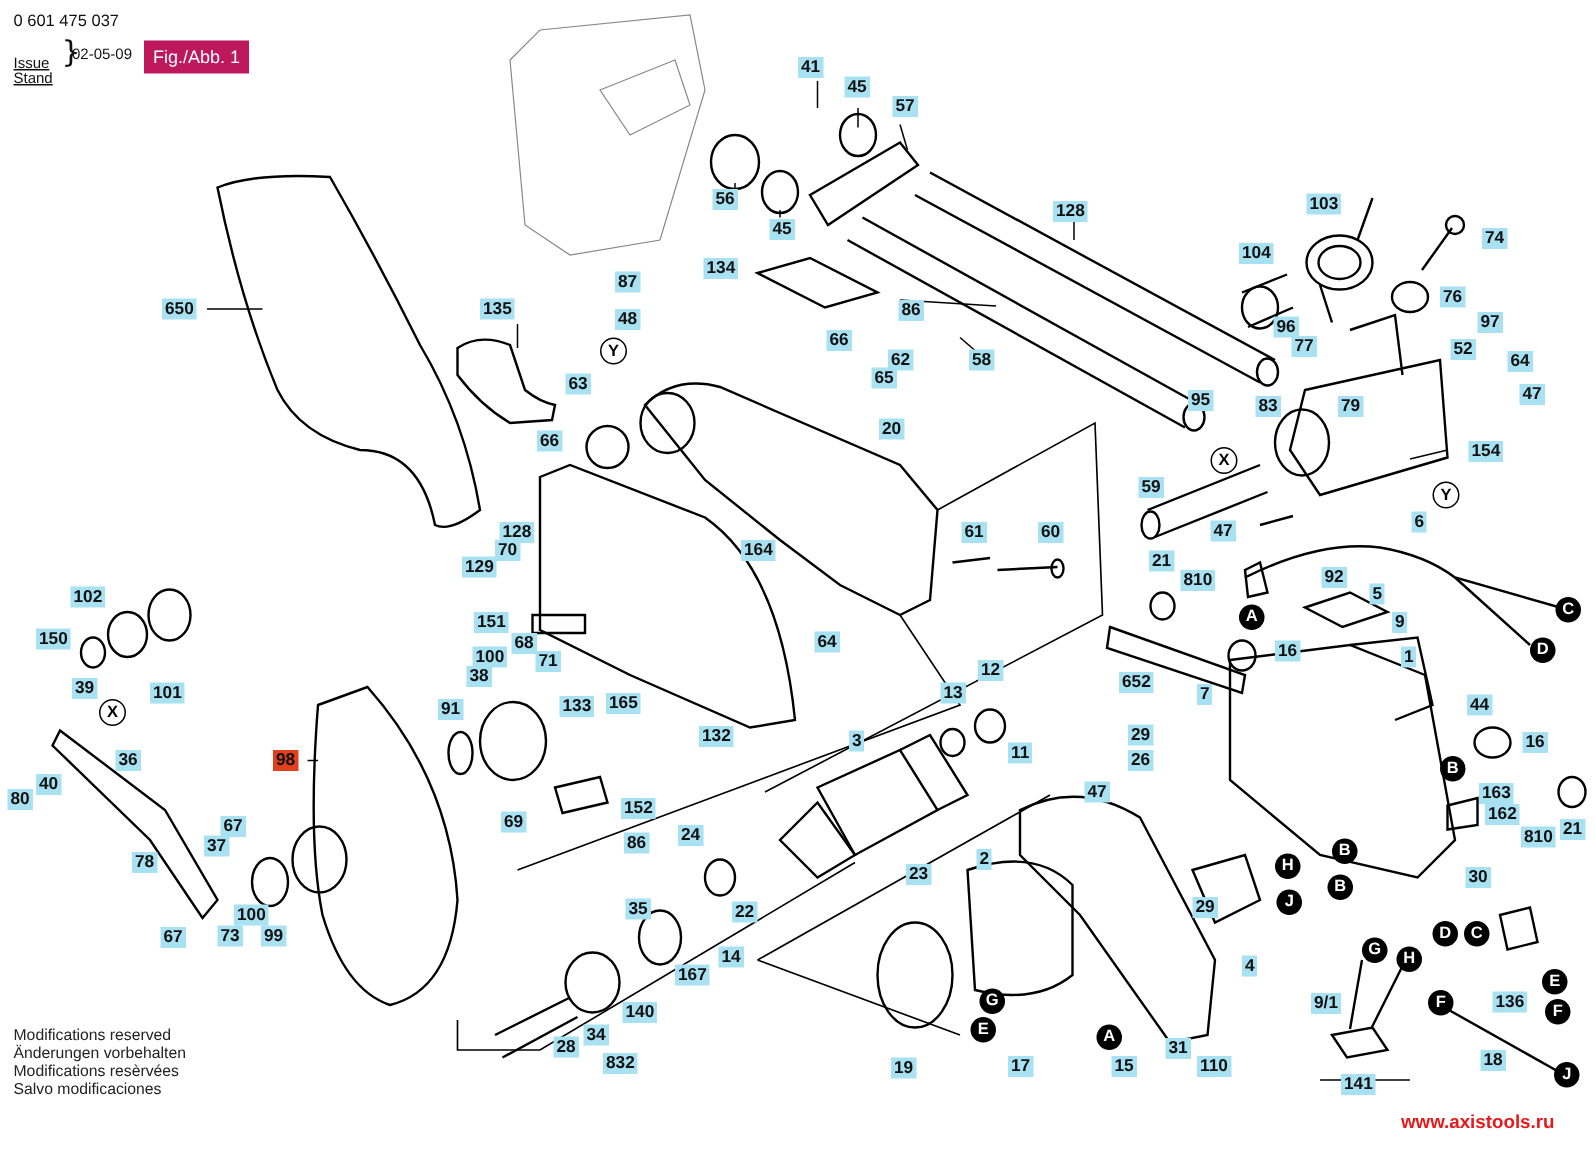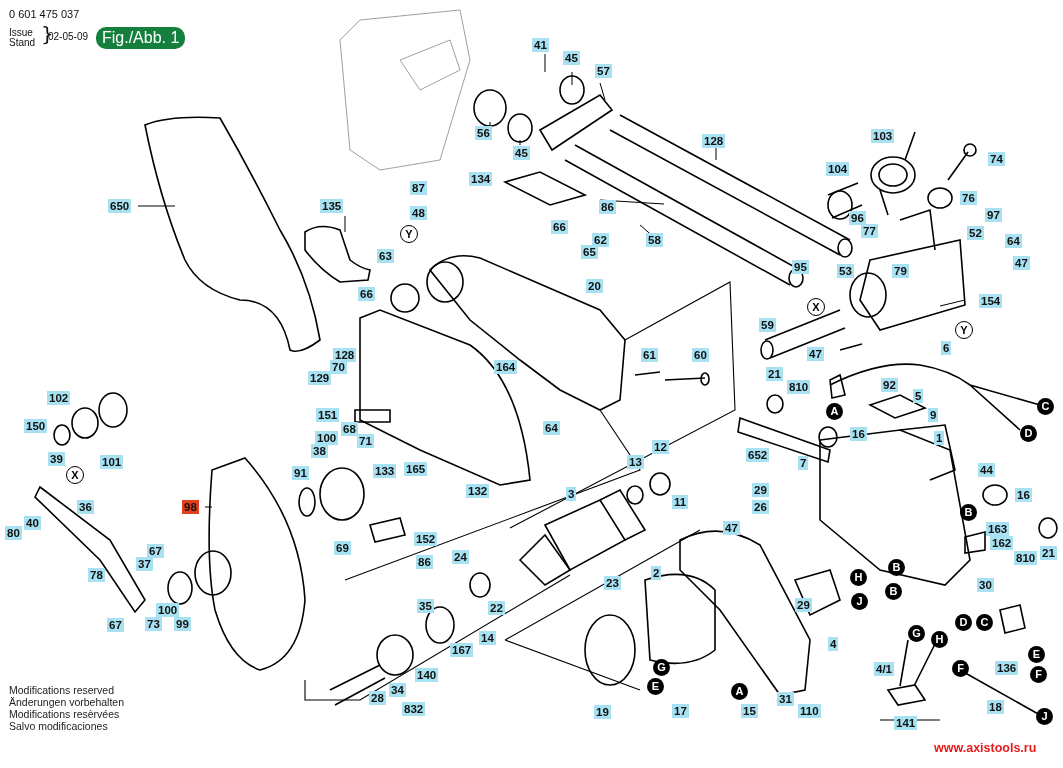--- a/index.html
+++ b/index.html
@@ -1,22 +1,22 @@
 <!DOCTYPE html>
 <html><head>
 <meta charset="utf-8">
 <style>
   html, body { margin:0; padding:0; background:#ffffff; }
   body { width:1063px; height:768px; position:relative; overflow:hidden; font-family:"Liberation Sans", sans-serif; }
   #drawing { position:absolute; left:0; top:0; width:1063px; height:768px; }
   .hdr-num { position:absolute; left:9px; top:8px; font-size:11px; color:#111; }
-  .hdr-issue { position:absolute; left:9px; top:28px; font-size:10px; line-height:10px; color:#111; }
+  .hdr-issue { position:absolute; left:9px; top:38px; font-size:10px; line-height:10px; color:#111;text-decoration:underline; }
   .hdr-brace { position:absolute; left:41px; top:24px; font-size:20px; line-height:20px; color:#111; font-family:"DejaVu Sans", sans-serif; }
   .hdr-date { position:absolute; left:48px; top:31px; font-size:10px; color:#111; }
-  .fig-box { position:absolute; left:96px; top:27px; background:#15803d; color:#fff; font-size:16px; padding:1px 6px; line-height:20px;border-radius:10px; }
+  .fig-box { position:absolute; left:96px; top:27px; background:#be185d; color:#fff; font-size:12px; padding:1px 6px; line-height:20px; }
   .lbl { position:absolute; background:#a8e2f2; color:#111; font-weight:bold; font-size:11.5px; line-height:14px; padding:0 2px; white-space:nowrap; }
   .lbl.red { background:#e2401c; color:#111; }
   .circ { position:absolute; width:17px; height:17px; border-radius:50%; font-size:11px; font-weight:bold; line-height:17px; text-align:center; }
   .circ.black { background:#000; color:#fff; }
   .circ.white { background:#fff; color:#000; border:1.5px solid #000; width:16px; height:16px; line-height:16px; }
   .footer { position:absolute; left:9px; top:684px; font-size:10.5px; line-height:12px; color:#222; }
   .footer div { white-space:nowrap; }
   .site { position:absolute; left:934px; top:741px; color:#e8191b; font-weight:bold; font-size:12.5px; }
 </style>
 </head>
@@ -180,21 +180,21 @@
   <span class="lbl" style="left:988px;top:152px">74</span>
   <span class="lbl" style="left:826px;top:162px">104</span>
   <span class="lbl" style="left:960px;top:191px">76</span>
   <span class="lbl" style="left:849px;top:211px">96</span>
   <span class="lbl" style="left:985px;top:208px">97</span>
   <span class="lbl" style="left:861px;top:224px">77</span>
   <span class="lbl" style="left:967px;top:226px">52</span>
   <span class="lbl" style="left:1005px;top:234px">64</span>
   <span class="lbl" style="left:1013px;top:256px">47</span>
   <span class="lbl" style="left:792px;top:260px">95</span>
-  <span class="lbl" style="left:837px;top:264px">53</span>
+  <span class="lbl" style="left:837px;top:264px">83</span>
   <span class="lbl" style="left:892px;top:264px">79</span>
   <span class="lbl" style="left:979px;top:294px">154</span>
   <span class="lbl" style="left:108px;top:199px">650</span>
   <span class="lbl" style="left:320px;top:199px">135</span>
   <span class="lbl" style="left:469px;top:172px">134</span>
   <span class="lbl" style="left:410px;top:181px">87</span>
   <span class="lbl" style="left:410px;top:206px">48</span>
   <span class="lbl" style="left:599px;top:200px">86</span>
   <span class="lbl" style="left:646px;top:233px">58</span>
   <span class="lbl" style="left:551px;top:220px">66</span>
@@ -269,21 +269,21 @@
   <span class="lbl" style="left:450px;top:643px">167</span>
   <span class="lbl" style="left:415px;top:668px">140</span>
   <span class="lbl" style="left:389px;top:683px">34</span>
   <span class="lbl" style="left:369px;top:691px">28</span>
   <span class="lbl" style="left:402px;top:702px">832</span>
   <span class="lbl" style="left:723px;top:521px">47</span>
   <span class="lbl" style="left:651px;top:566px">2</span>
   <span class="lbl" style="left:604px;top:576px">23</span>
   <span class="lbl" style="left:795px;top:598px">29</span>
   <span class="lbl" style="left:828px;top:637px">4</span>
-  <span class="lbl" style="left:874px;top:662px">4/1</span>
+  <span class="lbl" style="left:874px;top:662px">9/1</span>
   <span class="lbl" style="left:995px;top:661px">136</span>
   <span class="lbl" style="left:594px;top:705px">19</span>
   <span class="lbl" style="left:672px;top:704px">17</span>
   <span class="lbl" style="left:741px;top:704px">15</span>
   <span class="lbl" style="left:777px;top:692px">31</span>
   <span class="lbl" style="left:798px;top:704px">110</span>
   <span class="lbl" style="left:894px;top:716px">141</span>
   <span class="lbl" style="left:987px;top:700px">18</span>
 </div>
 

